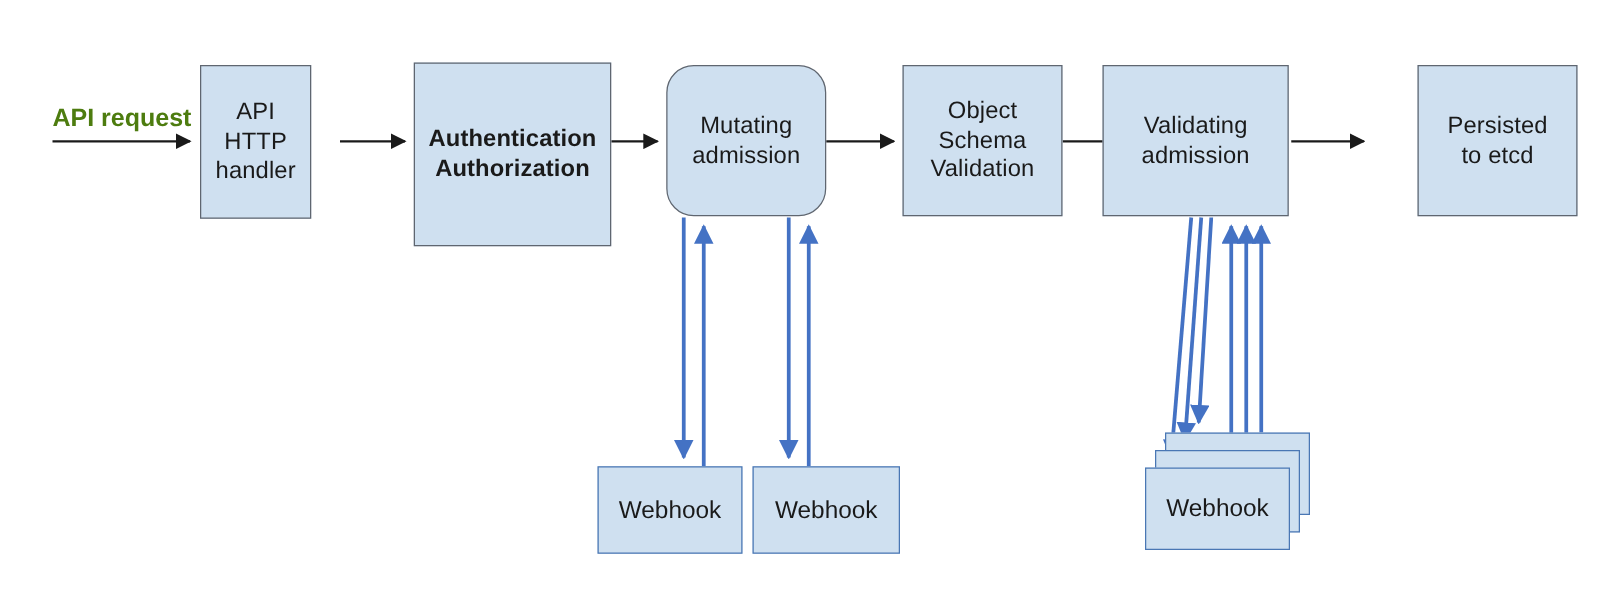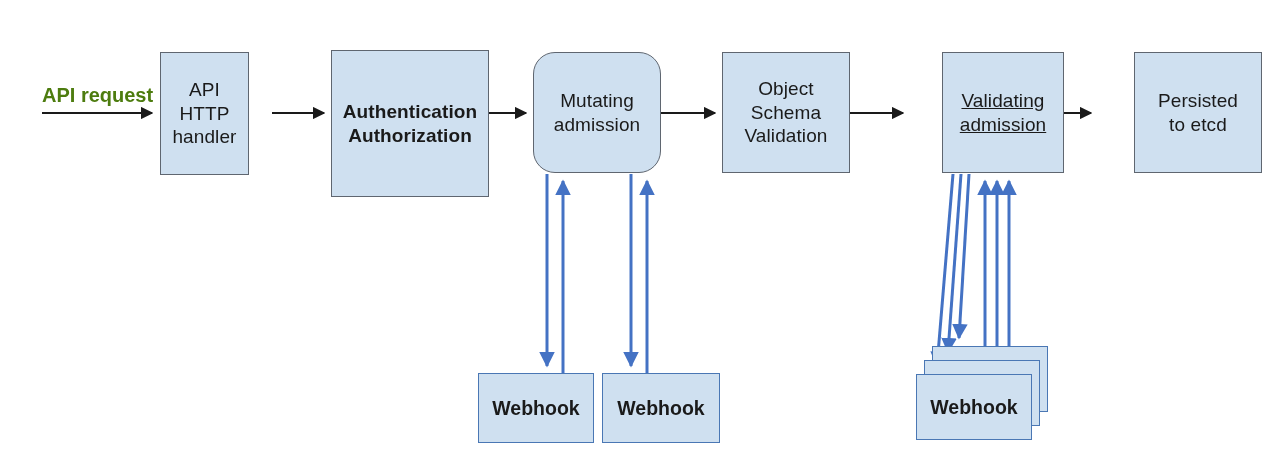--- a/index.html
+++ b/index.html
@@ -47,21 +47,21 @@
     position: absolute;
     box-sizing: border-box;
     background: #cfe0f0;
     border: 1.6px solid #4a77b4;
     display: flex;
     align-items: center;
     justify-content: center;
     text-align: center;
     color: #1a1a1a;
     font-size: 19.5px;
-    font-weight: 700;
+    font-weight: 400;
     font-family: "Liberation Sans", sans-serif;
   }
   .webhook-stack-back {
     position: absolute;
     box-sizing: border-box;
     background: #cfe0f0;
     border: 1.6px solid #4a77b4;
   }
   .edge-label {
     position: absolute;
@@ -147,21 +147,21 @@
     <span class="node-label">Mutating
 admission</span>
   </div>
 
   <div class="node-box" style="left:722px; top:52px; width:128px; height:121px;">
     <span class="node-label">Object
 Schema
 Validation</span>
   </div>
 
-  <div class="node-box" style="left:942px; top:52px; width:122px; height:121px;text-decoration:underline;">
+  <div class="node-box" style="left:882px; top:52px; width:149px; height:121px;">
     <span class="node-label">Validating
 admission</span>
   </div>
 
   <div class="node-box" style="left:1134px; top:52px; width:128px; height:121px;">
     <span class="node-label">Persisted
 to etcd</span>
   </div>
 
   <div class="webhook-box" style="left:478px; top:373px; width:116px; height:70px;">

